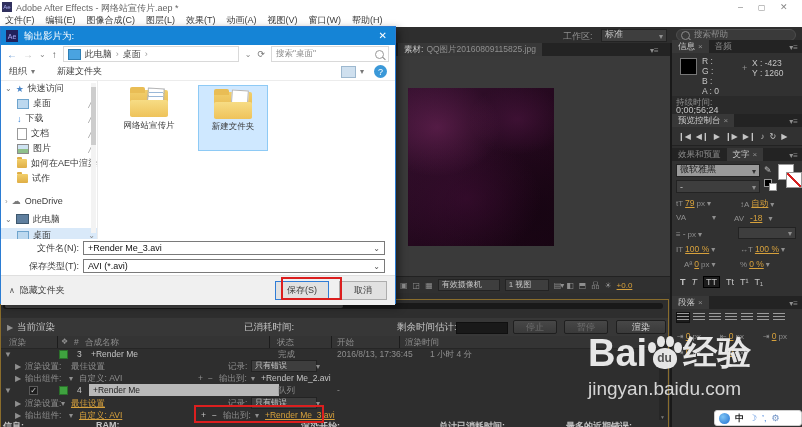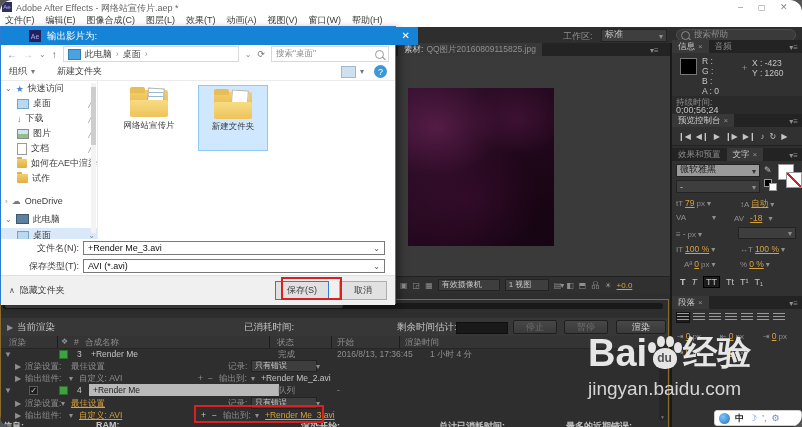--- a/index.html
+++ b/index.html
@@ -1,17 +1,17 @@
 <!DOCTYPE html>
 <html><head>
 <meta charset="utf-8">
 <style>
   html,body{margin:0;padding:0;background:#555;}
   #screen{position:relative;width:802px;height:427px;overflow:hidden;
-    font-family:"Liberation Sans","DejaVu Sans",sans-serif;background:#2e2e2e;border-radius:12px;}
+    font-family:"Liberation Sans","DejaVu Sans",sans-serif;background:#2e2e2e;}
   .ab{position:absolute;}
   .fx{display:flex;align-items:center;}
   .t8{font-size:8px;}.t85{font-size:8.5px;}.t9{font-size:9px;}.t95{font-size:9.5px;}.t10{font-size:10px;}
   .txt{color:#c5c5c5;}.dim{color:#8f8f8f;}.ltxt{color:#3c3c3c;}
   .u-or{color:#d7a13c;text-decoration:underline;}
   
   .tabbar{background:#232323;border-bottom:1px solid #191919;display:flex;align-items:flex-end;}
   .tab{height:13px;padding:0 6px;font-size:8.5px;display:flex;align-items:center;gap:3px;white-space:nowrap;}
   .tab.sel{background:#383838;color:#c9c9c9;}
   .tab.unsel{color:#8a8a8a;}
@@ -399,21 +399,21 @@
     </div>
 
     <div class="ab" style="left:658px;top:40px;width:8px;height:80px;background:#262626;">
       <span class="ab" style="left:1px;top:0;font-size:5px;color:#777;">▲</span>
       <span class="ab" style="left:1px;bottom:0;font-size:5px;color:#777;">▼</span>
     </div>
   </div>
 
   <div class="ab" style="left:0;top:26px;width:396px;height:278px;background:#fff;border:1px solid #2b7cd3;box-sizing:border-box;box-shadow:3px 3px 8px rgba(0,0,0,.45);z-index:10;">
 
-    <div class="ab fx" style="left:0;top:0;width:100%;height:18px;background:#1584d6;padding-left:23px;">
+    <div class="ab fx" style="left:0;top:0;width:100%;height:18px;background:#1584d6;">
       <div class="fx" style="margin-left:5px;width:12px;height:12px;background:#21215c;color:#a9abf5;font-size:7px;justify-content:center;">Ae</div>
       <span class="t95" style="color:#fff;margin-left:6px;">输出影片为:</span>
       <span class="ab t10" style="right:8px;top:3px;color:#fff;">✕</span>
     </div>
 
     <div class="ab fx" style="left:0;top:18px;width:100%;height:18px;background:#fff;gap:6px;padding:0 6px;box-sizing:border-box;">
       <span class="t10" style="color:#5a8fd0;">←</span>
       <span class="t10" style="color:#c0c0c0;">→</span>
       <span class="t8" style="color:#888;">⌄</span>
       <span class="t10" style="color:#555;">↑</span>
@@ -454,27 +454,27 @@
           <span style="width:10px;height:8px;background:#bcd8ef;border:1px solid #6ea4cd;display:inline-block;"></span>
           <span class="t9 ltxt nowrap">桌面</span>
           <span class="t8" style="color:#9a9a9a;margin-left:auto;margin-right:4px;">╱</span>
         </div>
         <div class="fx" style="height:15px;gap:4px;padding-left:16px;">
           <span class="t9" style="color:#2f7fd6;font-weight:bold;">↓</span>
           <span class="t9 ltxt nowrap">下载</span>
           <span class="t8" style="color:#9a9a9a;margin-left:auto;margin-right:4px;">╱</span>
         </div>
         <div class="fx" style="height:15px;gap:4px;padding-left:16px;">
+          <span style="width:8px;height:10px;background:#fff;border:1px solid #9a9a9a;display:inline-block;"></span>
+          <span class="t9 ltxt nowrap">文档</span>
+          <span class="t8" style="color:#9a9a9a;margin-left:auto;margin-right:4px;">╱</span>
+        </div>
+        <div class="fx" style="height:15px;gap:4px;padding-left:16px;">
           <span style="width:10px;height:8px;background:linear-gradient(#cfe3f2 55%,#8fc08b 55%);border:1px solid #8a8a8a;display:inline-block;"></span>
           <span class="t9 ltxt nowrap">图片</span>
-          <span class="t8" style="color:#9a9a9a;margin-left:auto;margin-right:4px;">╱</span>
-        </div>
-        <div class="fx" style="height:15px;gap:4px;padding-left:16px;">
-          <span style="width:8px;height:10px;background:#fff;border:1px solid #9a9a9a;display:inline-block;"></span>
-          <span class="t9 ltxt nowrap">文档</span>
           <span class="t8" style="color:#9a9a9a;margin-left:auto;margin-right:4px;">╱</span>
         </div>
         <div class="fx" style="height:15px;gap:4px;padding-left:16px;">
           <span class="minifolder"></span>
           <span class="t9 ltxt nowrap">如何在AE中渲染</span>
         </div>
         <div class="fx" style="height:15px;gap:4px;padding-left:16px;">
           <span class="minifolder"></span>
           <span class="t9 ltxt nowrap">试作</span>
         </div>

